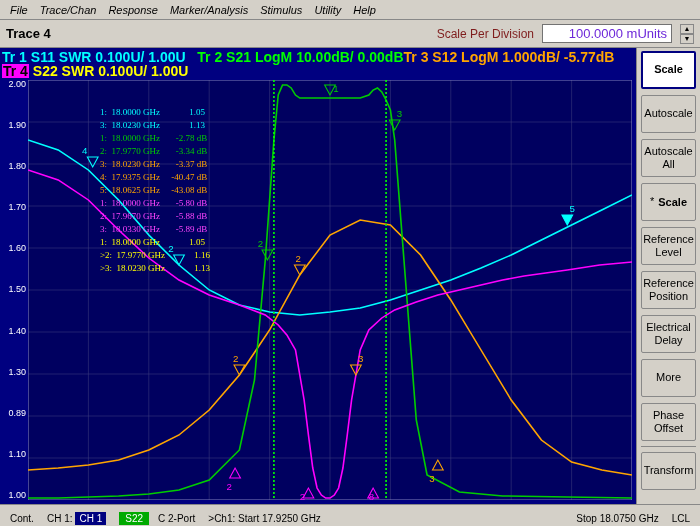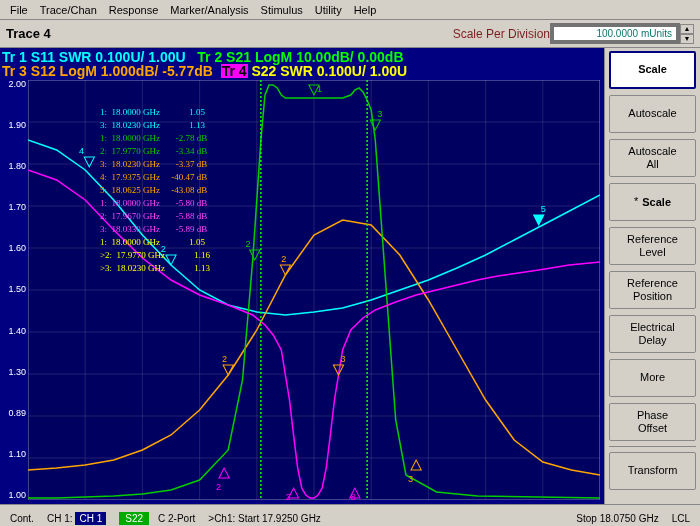--- a/index.html
+++ b/index.html
@@ -14,45 +14,47 @@
       border-bottom: 1px solid #888;
     }
     .menu-item {
       font-size: 11px;
       color: #000;
       padding: 0 6px;
       cursor: pointer;
       height: 100%;
       display: flex;
       align-items: center;
+      font-style: italic;
     }
 
     #toolbar {
       background: #d4d0c8;
       height: 28px;
       display: flex;
       align-items: center;
       padding: 0 6px;
       border-bottom: 1px solid #888;
+      gap: 8px;
     }
     #trace-label {
       font-size: 13px;
       font-weight: bold;
       color: #000;
     }
     #scale-label {
       margin-left: auto;
       font-size: 12px;
       color: #7f1d1d;
     }
     #scale-value {
       background: #fff;
-      border: 4px solid #737373;
-      font-size: 10px;
-      color: #0f766e;
+      border: 1px solid #737373;
+      font-size: 13px;
+      color: #6d28d9;
       padding: 1px 4px;
       min-width: 130px;
       text-align: right;
     }
     #scale-spinner {
       display: flex;
       flex-direction: column;
       height: 20px;
     }
     #scale-spinner button {
@@ -128,21 +130,21 @@
     #marker-data {
       position: absolute;
       top: 60px;
       left: 100px;
       font-size: 9px;
       line-height: 13px;
       z-index: 20;
     }
 
     #sidebar {
-      width: 96px;
+      width: 64px;
       background: #d4d0c8;
       display: flex;
       flex-direction: column;
       border-left: 1px solid #888;
     }
 
     .sidebar-btn {
       background: #d4d0c8;
       border: 1px solid #888;
       border-radius: 2px;

